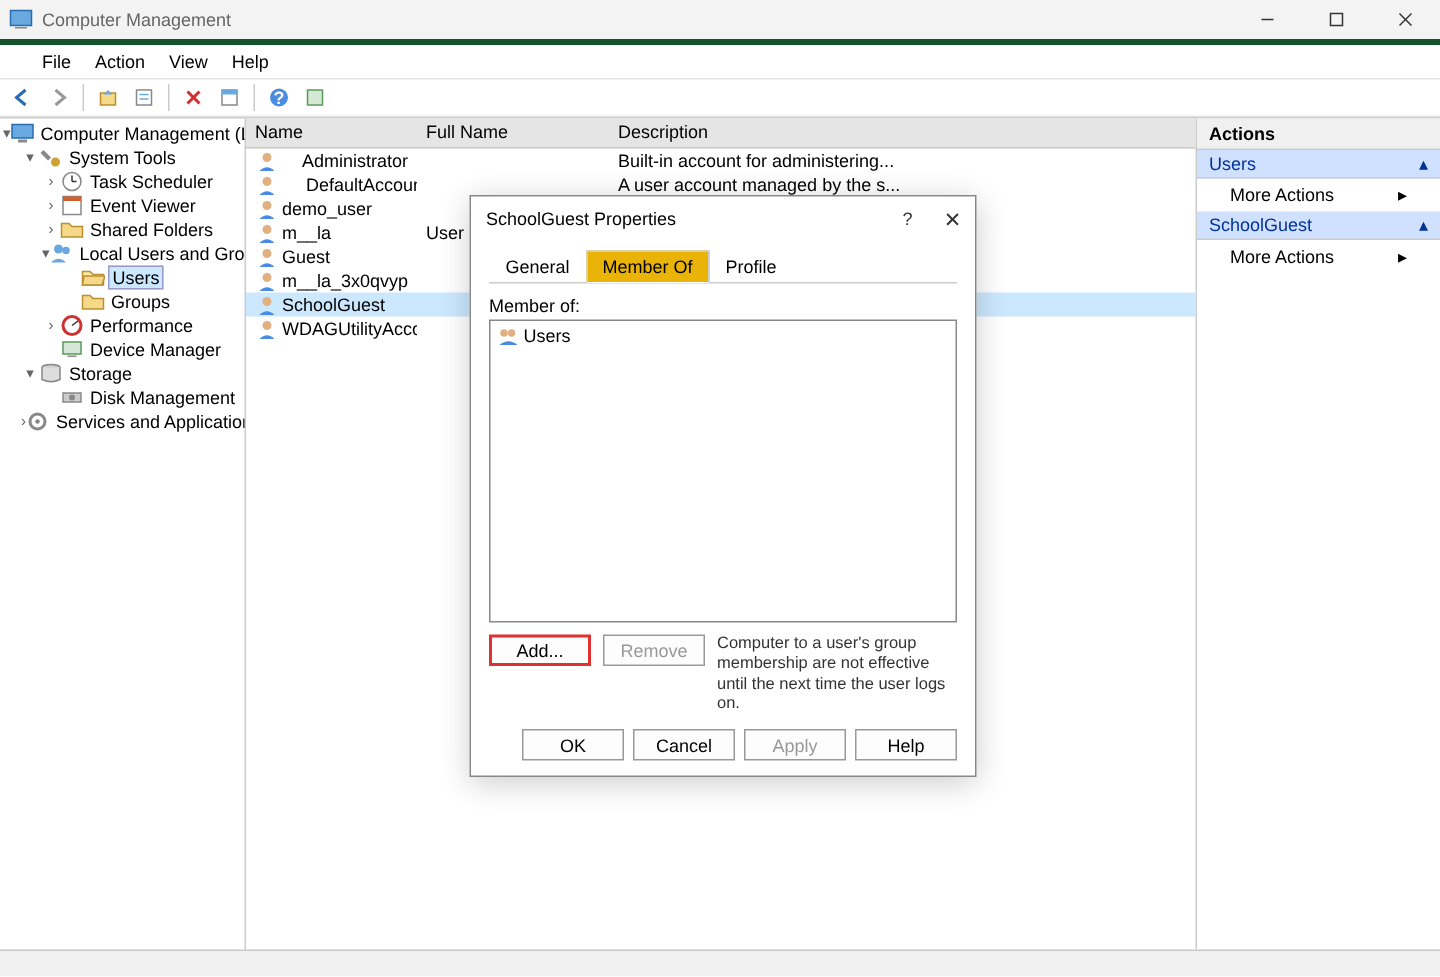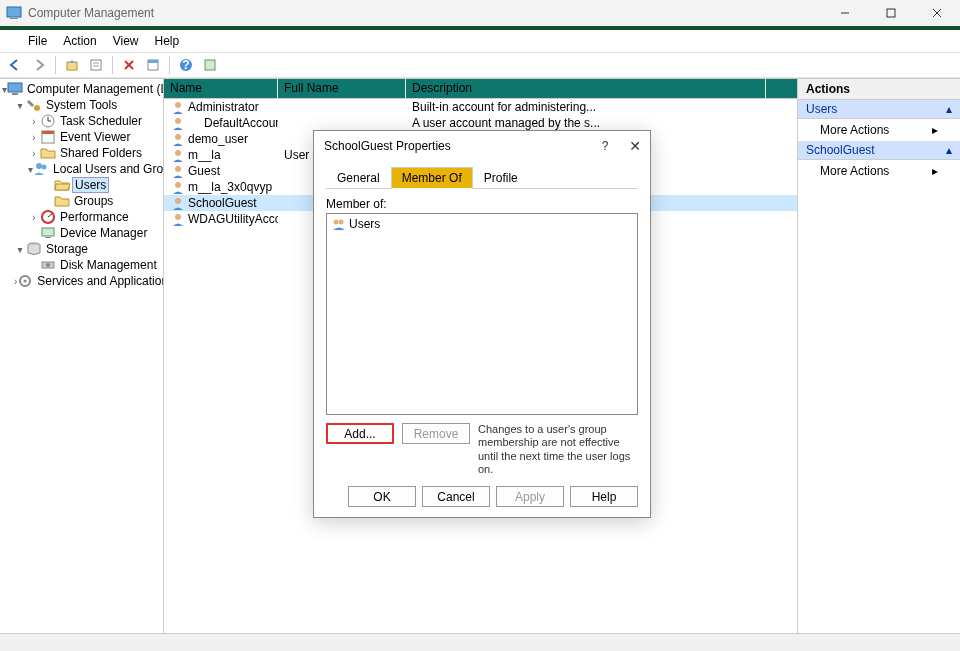--- a/index.html
+++ b/index.html
@@ -32,21 +32,21 @@
 .tree-toggle { width: 12px; text-align: center; color: #666; font-size: 10px; }
 .tree-icon { width: 16px; height: 16px; margin-right: 2px; flex-shrink: 0; }
 .tree-label { padding: 0 2px; }
 .tree-selected { background: #cce8ff; border: 1px solid #99c; }
 .indent-0 { padding-left: 2px; }
 .indent-1 { padding-left: 14px; }
 .indent-2 { padding-left: 28px; }
 .indent-3 { padding-left: 42px; }
 
 
-.list-header { display: flex; border-bottom: 1px solid #ccc; height: 20px; background: #0f766e; }
+.list-header { display: flex; border-bottom: 1px solid #ccc; height: 20px; background: #e5e5e5; }
 .list-header-cell { padding: 2px 6px; border-right: 1px solid #e5e5e5; text-align: left; }
 .list-body { flex: 1; }
 .list-row { display: flex; height: 16px; align-items: center; cursor: default; }
 .list-row.selected { background: #cce8ff; }
 .list-cell { padding: 0 6px; overflow: hidden; white-space: nowrap; text-overflow: ellipsis; display: flex; align-items: center; }
 .user-icon { width: 16px; height: 14px; margin-right: 2px; flex-shrink: 0; }
 
 
 .actions-header { background: #f0f0f0; border-bottom: 1px solid #ccc; padding: 3px 8px; font-weight: bold; }
 .actions-section { background: #d0e0ff; border-bottom: 1px solid #ccc; padding: 2px 8px; display: flex; justify-content: space-between; color: #003399; }
@@ -302,21 +302,21 @@
     </div>
 
   <div class="center-panel">
     <div class="list-header" id="list-header">
         <div class="list-header-cell" style="width: 114px;">Name</div>
         <div class="list-header-cell" style="width: 128px;">Full Name</div>
         <div class="list-header-cell" style="width: 360px;">Description</div>
       </div>
     <div class="list-body" id="list-body">
         <div class="list-row">
-          <div class="list-cell" style="width: 114px;">
+          <div class="list-cell" style="width: 114px; justify-content: space-between;">
             <span class="user-icon">
               <svg viewBox="0 0 16 16">
                 <circle cx="8" cy="5" r="3" fill="#e0b080"></circle>
                 <path d="M3 14 Q8 9 13 14 Z" fill="#4a8de0"></path>
               </svg>
             </span>
             <span>Administrator</span>
           </div>
           <div class="list-cell" style="width: 128px;"></div>
           <div class="list-cell" style="width: 360px;">Built-in account for administering...</div>
@@ -461,21 +461,21 @@
               <circle cx="10" cy="5" r="2.5" fill="#e0b080"></circle>
               <path d="M2 13 Q8 8 14 13 Z" fill="#4a8de0"></path>
             </svg>
           </span>
           <span>Users</span>
         </div>
       </div>
     <div class="dialog-footer-row">
       <div class="dlg-btn highlighted">Add...</div>
       <div class="dlg-btn disabled">Remove</div>
-      <div class="hint-text">Changes to a user's group membership are not effective until the next time the user logs on.</div>
+      <div class="hint-text">Computer to a user's group membership are not effective until the next time the user logs on.</div>
     </div>
     <div class="dialog-bottom-buttons">
       <div class="dlg-btn">OK</div>
       <div class="dlg-btn">Cancel</div>
       <div class="dlg-btn disabled">Apply</div>
       <div class="dlg-btn">Help</div>
     </div>
   </div>
 </div>
 

